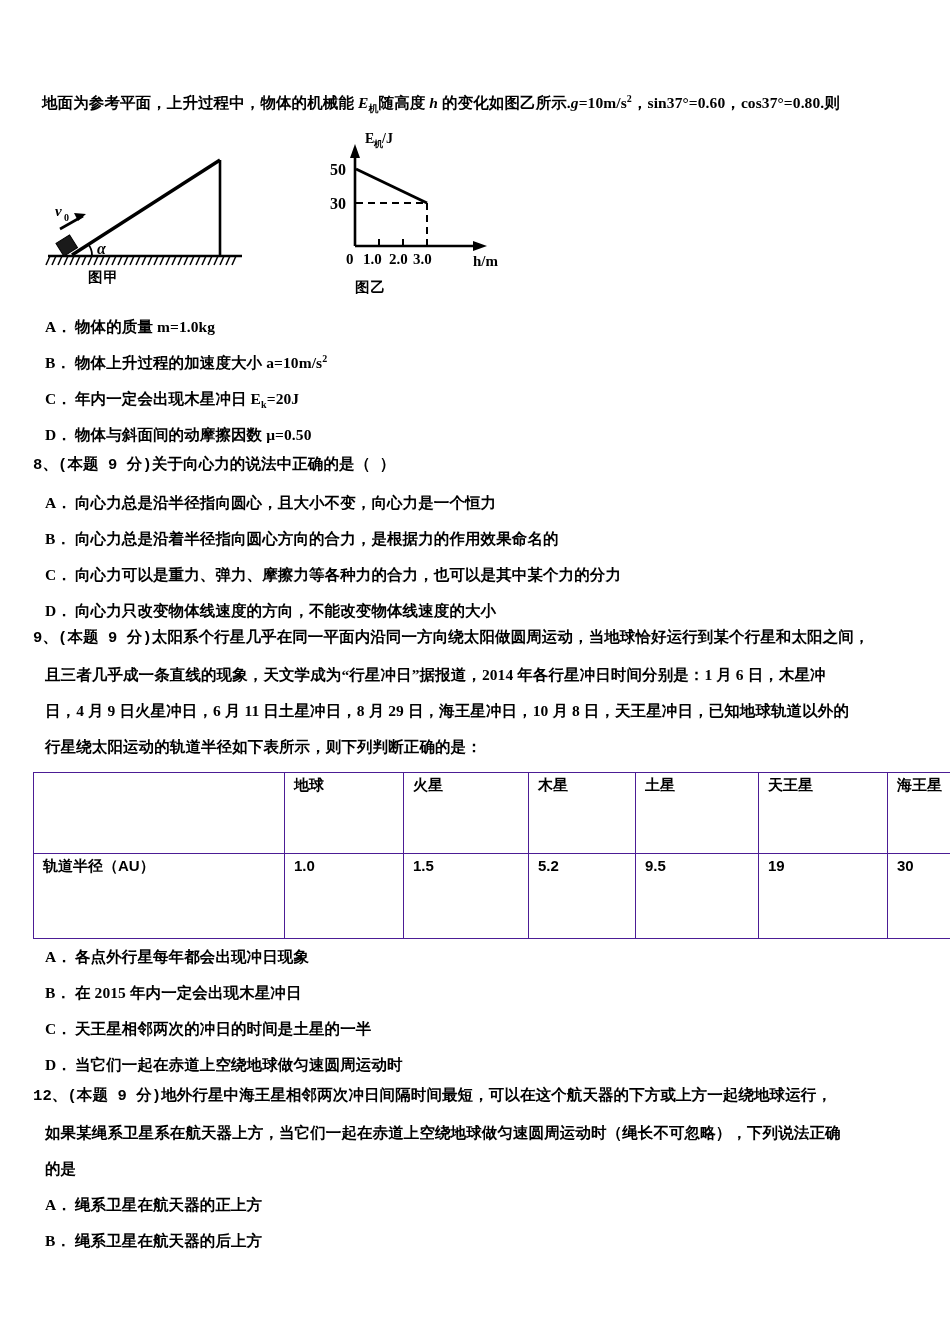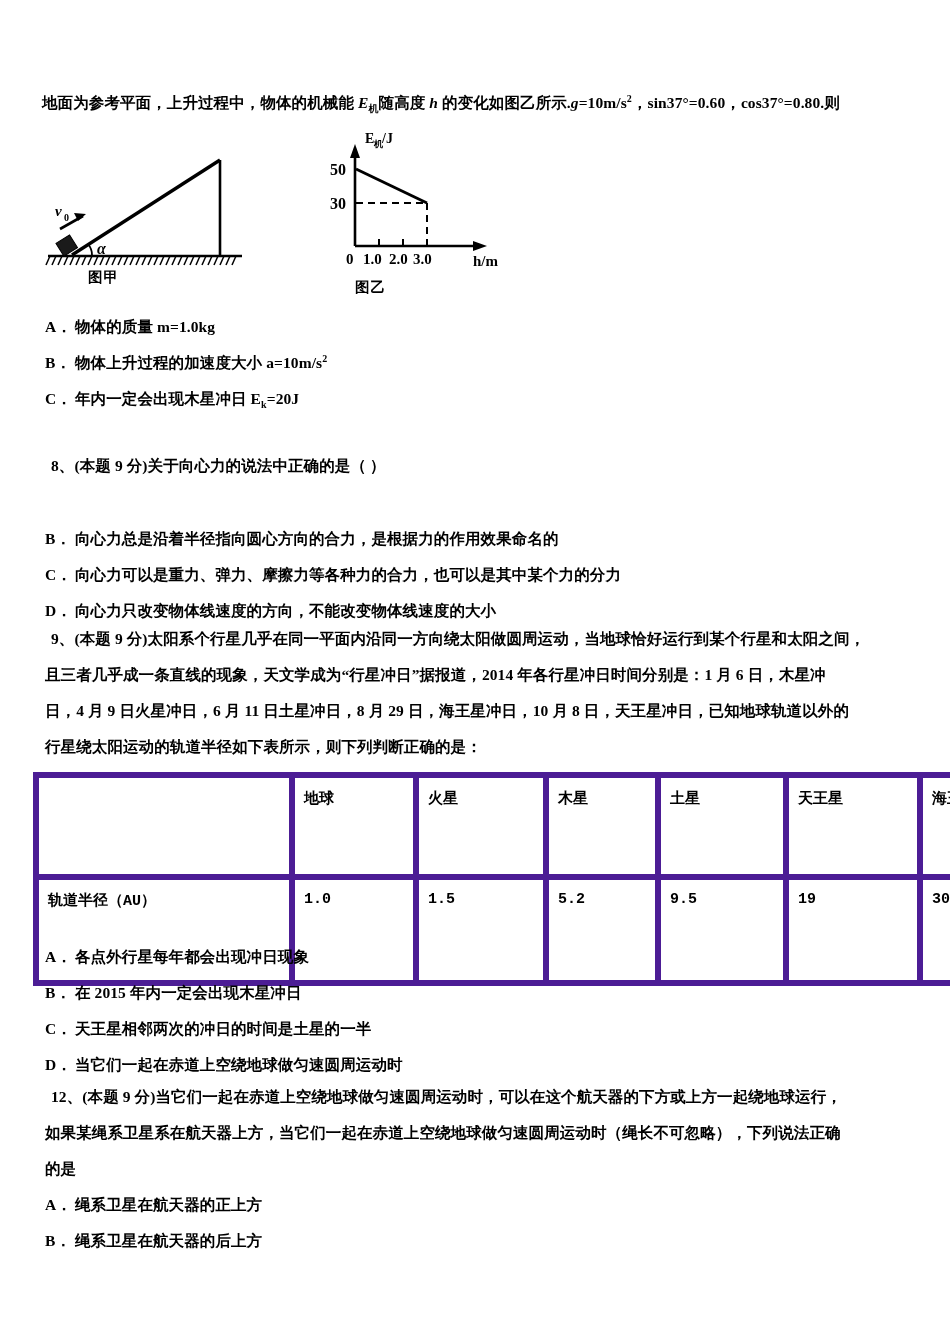--- a/index.html
+++ b/index.html
@@ -77,39 +77,39 @@
     line-height: 1.4;
     white-space: nowrap;
     letter-spacing: 0.1px;
   }
   .opt { left: 45px; }
   .opt .lbl {
     display: inline-block;
     width: 30px;
     font-family: "Liberation Serif", serif;
   }
-  .qnum { left: 51px; }
+  .qnum { left: 33px; font-family: Liberation Mono, monospace; }
   .cont { left: 45px; }
 
   
   table.planets {
     position: absolute;
     left: 33px;
     top: 772px;
     width: 884px;
     border-collapse: collapse;
     table-layout: fixed;
     font-size: 15px;
     font-weight: bold;
   }
   table.planets td {
-    border: 6px solid #4c1d95;
+    border: 1px solid #4c1d95;
     vertical-align: top;
-    padding: 11px 9px;
-    font-family: Liberation Mono, monospace;
+    padding: 3px 9px;
+    font-family: Liberation Sans, sans-serif;
   }
   table.planets tr.head td { height: 74px; }
   table.planets tr.body td { height: 78px; }
   .col-name { width: 232px; }
   .col-p1 { width: 100px; }
   .col-p2 { width: 106px; }
   .col-p3 { width: 88px; }
   .col-p4 { width: 104px; }
   .col-p5 { width: 110px; }
   .col-p6 { width: 144px; }
@@ -223,23 +223,29 @@
 
   <div class="line opt" style="top:316px">
     <span class="lbl">A．</span><span>物体的质量 </span><span class="it">m</span><span>=1.0kg</span>
   </div>
   <div class="line opt" style="top:352px">
     <span class="lbl">B．</span><span>物体上升过程的加速度大小 </span><span class="it">a</span><span>=10m/s</span><sup>2</sup>
   </div>
   <div class="line opt" style="top:388px">
     <span class="lbl">C．</span><span>年内一定会出现木星冲日 </span><span class="it">E</span><sub>k</sub><span>=20J</span>
   </div>
+  <div class="line opt" style="top:424px">
+    <span class="lbl">D．</span><span>物体与斜面间的动摩擦因数 </span><span class="it">μ</span><span>=0.50</span>
+  </div>
 
   <div class="line qnum" style="top:455px">
     <span>8、</span><span>(本题 9 分)</span><span>关于向心力的说法中正确的是（   ）</span>
+  </div>
+  <div class="line opt" style="top:492px">
+    <span class="lbl">A．</span><span>向心力总是沿半径指向圆心，且大小不变，向心力是一个恒力</span>
   </div>
   <div class="line opt" style="top:528px">
     <span class="lbl">B．</span><span>向心力总是沿着半径指向圆心方向的合力，是根据力的作用效果命名的</span>
   </div>
   <div class="line opt" style="top:564px">
     <span class="lbl">C．</span><span>向心力可以是重力、弹力、摩擦力等各种力的合力，也可以是其中某个力的分力</span>
   </div>
   <div class="line opt" style="top:600px">
     <span class="lbl">D．</span><span>向心力只改变物体线速度的方向，不能改变物体线速度的大小</span>
   </div>
@@ -281,21 +287,21 @@
     <span class="lbl">B．</span><span>在 2015 年内一定会出现木星冲日</span>
   </div>
   <div class="line opt" style="top:1018px">
     <span class="lbl">C．</span><span>天王星相邻两次的冲日的时间是土星的一半</span>
   </div>
   <div class="line opt" style="top:1054px">
     <span class="lbl">D．</span><span>当它们一起在赤道上空绕地球做匀速圆周运动时</span>
   </div>
 
   <div class="line qnum" style="top:1086px">
-    <span>12、</span><span>(本题 9 分)</span><span>当它们一起在赤道上空绕地球做匀速圆周运动时，可以在这个航天器的下方或上方一起绕地球运行，</span>
+    <span>12、</span><span>(本题 9 分)</span><span>地外行星中海王星相邻两次冲日间隔时间最短，可以在这个航天器的下方或上方一起绕地球运行，</span>
   </div>
   <div class="line cont" style="top:1122px">如果某绳系卫星系在航天器上方，当它们一起在赤道上空绕地球做匀速圆周运动时（绳长不可忽略），下列说法正确</div>
   <div class="line cont" style="top:1158px">的是</div>
   <div class="line opt" style="top:1194px">
     <span class="lbl">A．</span><span>绳系卫星在航天器的正上方</span>
   </div>
   <div class="line opt" style="top:1230px">
     <span class="lbl">B．</span><span>绳系卫星在航天器的后上方</span>
   </div>
 

